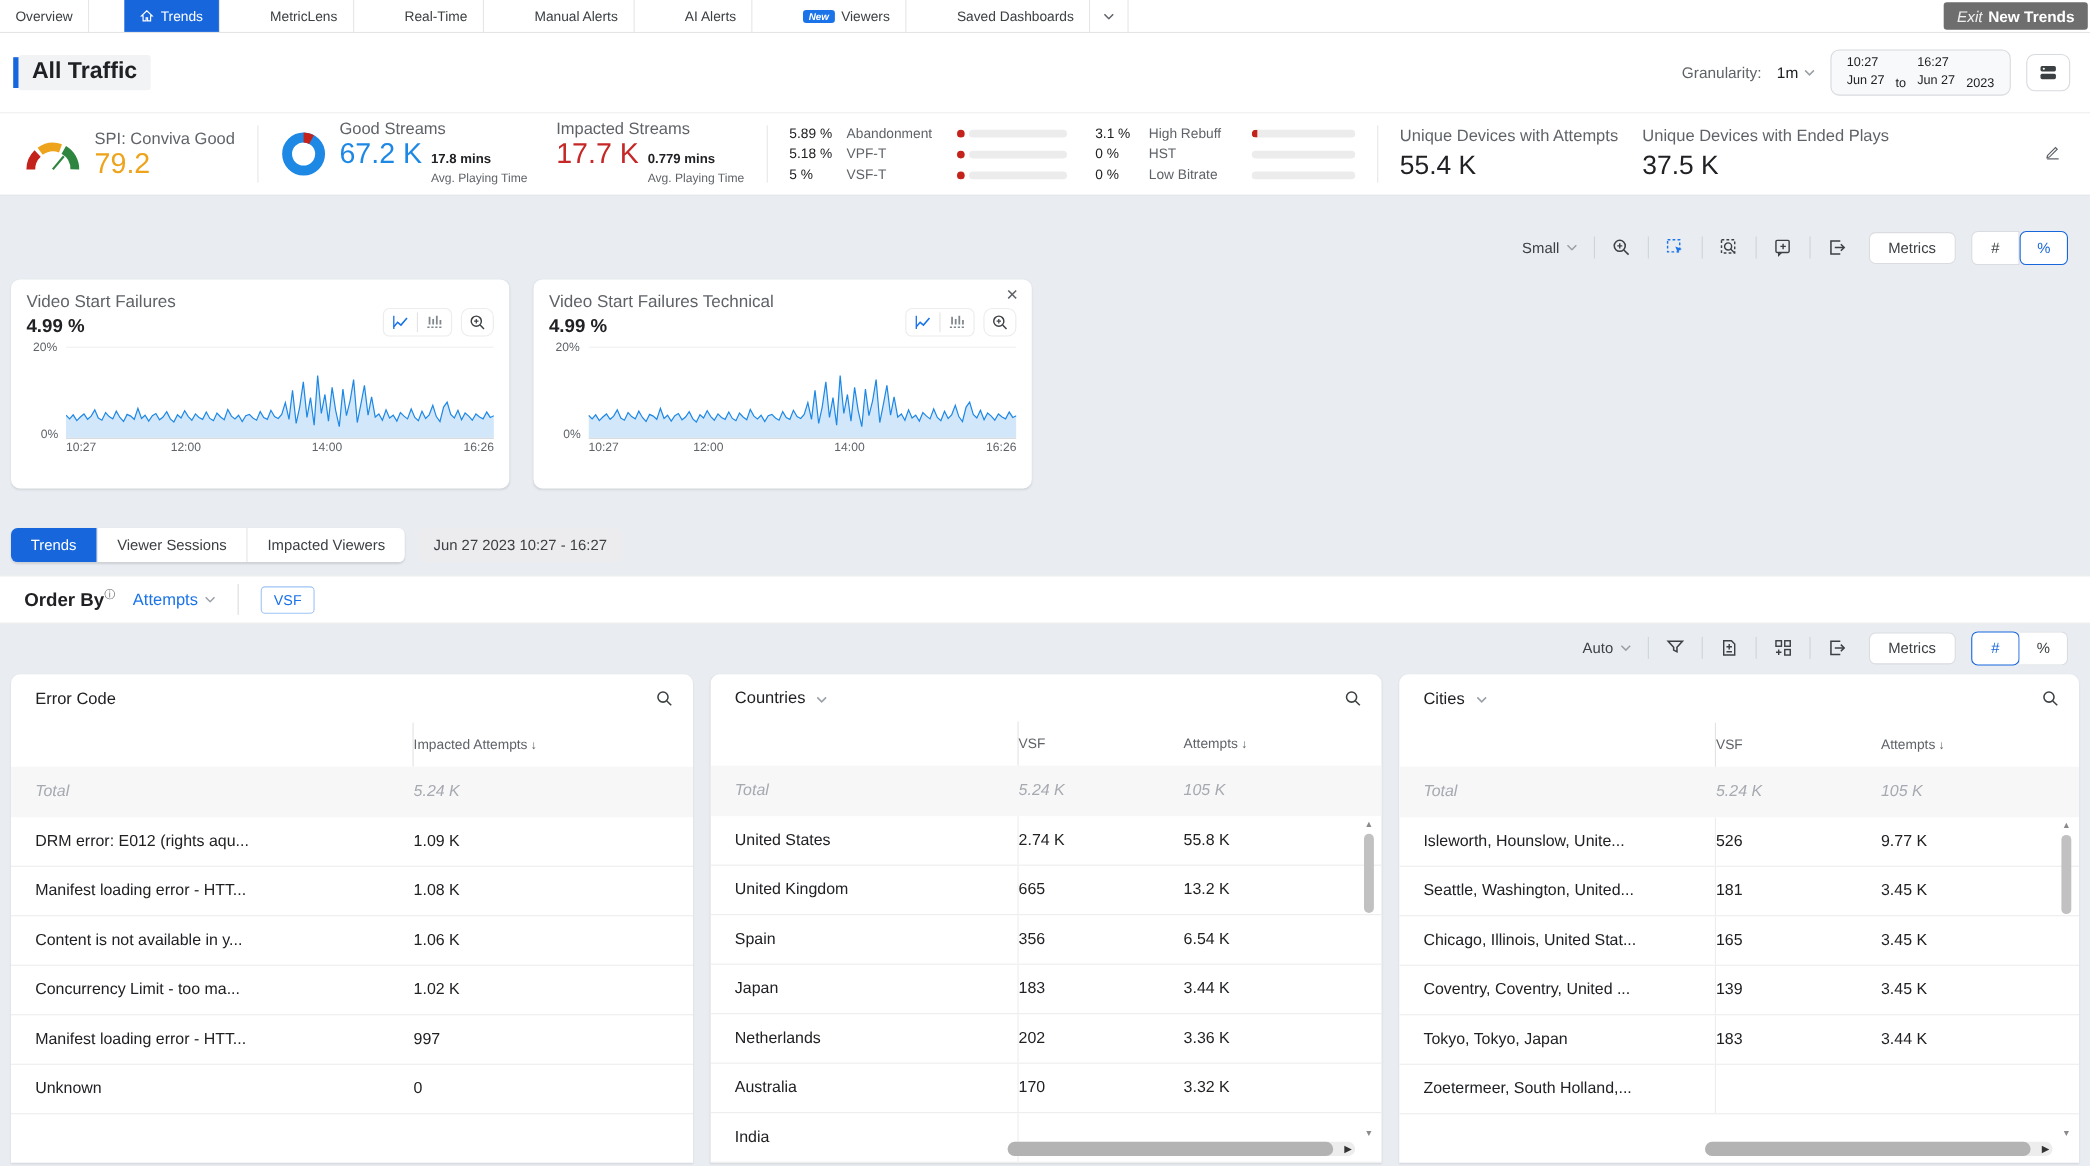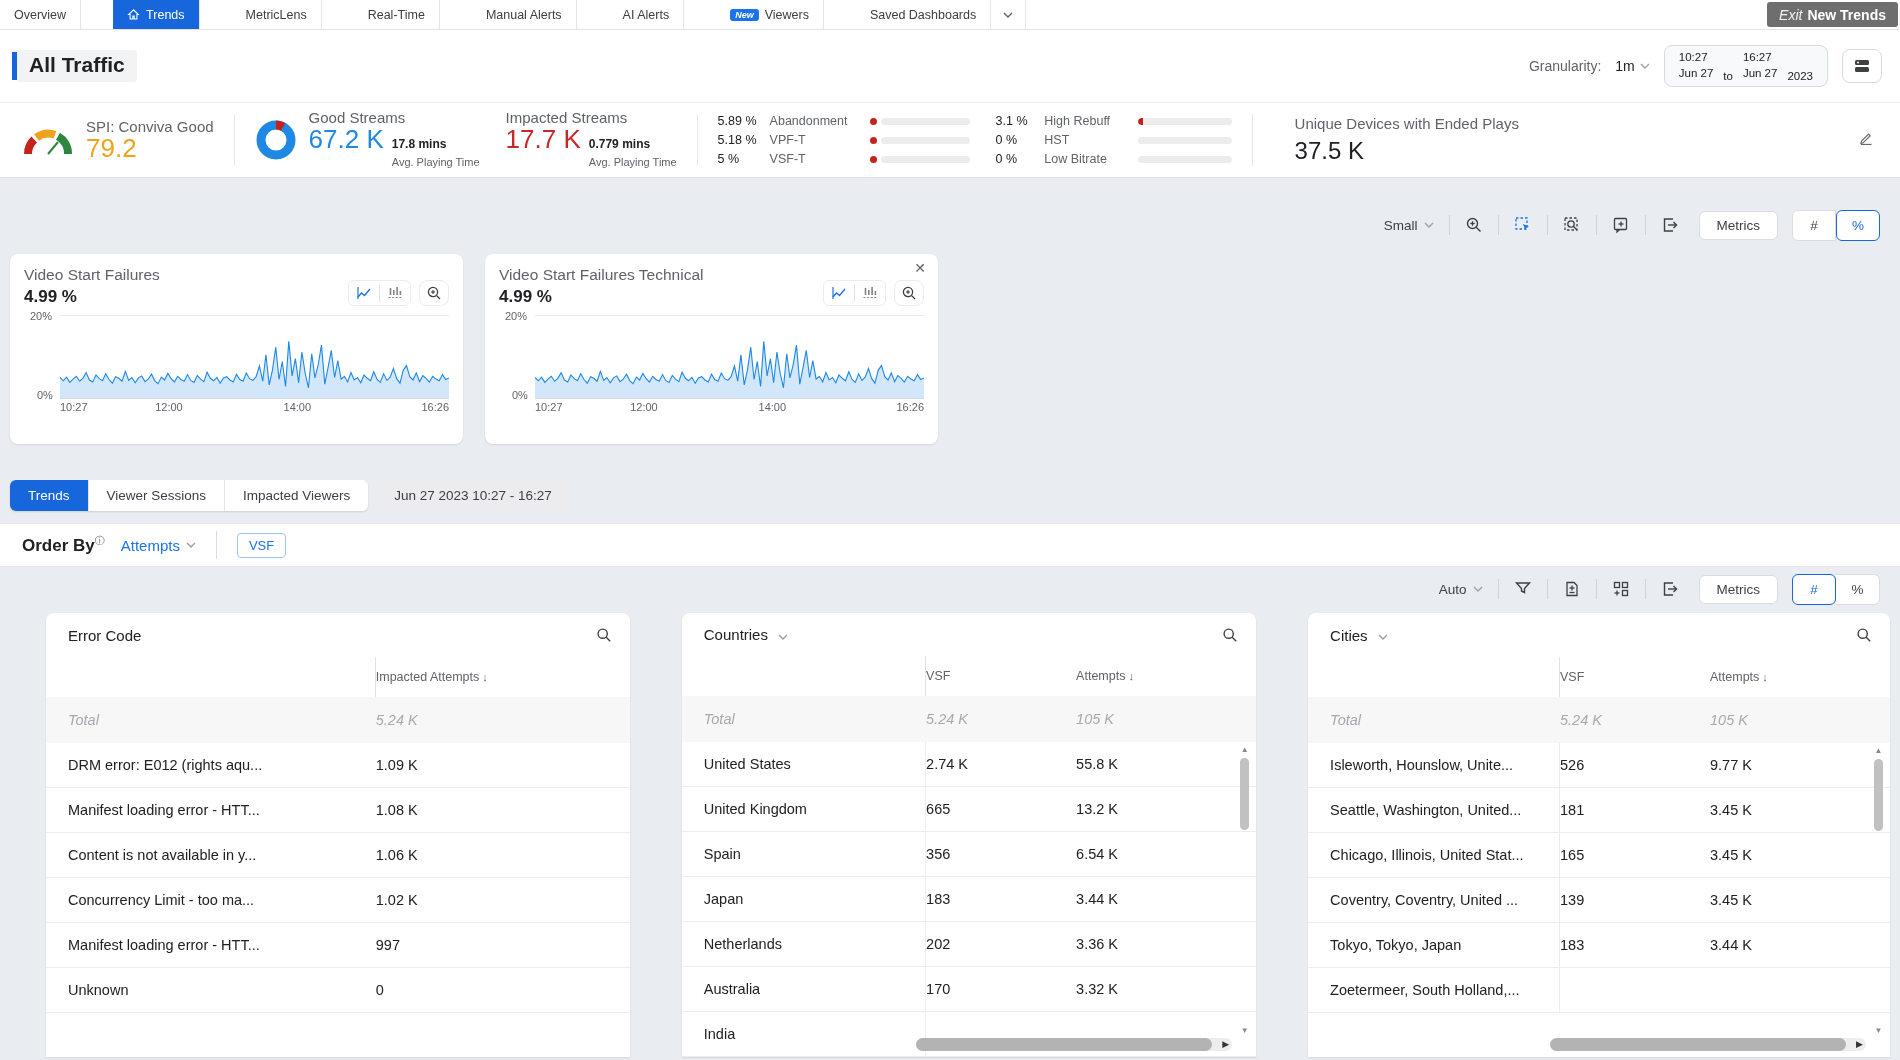--- a/index.html
+++ b/index.html
@@ -119,21 +119,21 @@
   .ob-value { margin-left:16px; font-size:15px; color:#1a73e8; display:flex; align-items:center; gap:6px; cursor:pointer; }
   .ob-div { width:1px; height:28px; background:#dcdcdc; margin:0 20px; }
   .ob-chip { border:1px solid #9ec3f5; color:#1a73e8; border-radius:4px; background:#fff; font-size:13px;
              padding:4px 11px; cursor:pointer; }
 
   .toolbar-2 { margin-top:2px; height:40px; }
 
   
   .tables-row { display:flex; gap:16px; padding:0 10px; margin-top:4px; height:444px; }
   .table-card { background:#fff; border-radius:8px 8px 0 0; box-shadow:0 1px 2px rgba(0,0,0,.10); overflow:hidden;
-                display:flex; flex-direction:column;margin-left:36px; }
+                display:flex; flex-direction:column; }
   .tc-err { width:620px; } .tc-cty { width:610px; } .tc-cit { width:618px; }
   .t-head { height:44px; display:flex; align-items:center; padding:0 18px 0 22px; }
   .t-title { font-size:15px; color:#202124; }
   .t-head .chev { margin-left:10px; color:#9aa0a6; }
   .t-search { margin-left:auto; color:#3c4043; cursor:pointer; display:flex; }
   .t-body { position:relative; flex:1; }
   .t-row { display:flex; align-items:center; }
   .t-name { flex:1; padding-left:22px; font-size:14.5px; color:#202124; white-space:nowrap; overflow:hidden; text-overflow:ellipsis; }
   .t-vals { display:grid; align-items:center; }
   .v2 { grid-template-columns:150px 150px; padding-right:30px; }
@@ -322,20 +322,24 @@
       </div>
       <div class="q-row">
         <span class="q-val">0 %</span>
         <span class="q-label">Low Bitrate</span>
         <span class="q-dotbar">
           <span class="q-bar"></span>
         </span>
       </div>
     </div>
   <div class="kpi-div"></div>
+  <div class="uniq">
+    <div class="lbl">Unique Devices with Attempts</div>
+    <div class="val">55.4 K</div>
+  </div>
   <div style="width:22px"></div>
   <div class="uniq">
     <div class="lbl">Unique Devices with Ended Plays</div>
     <div class="val">37.5 K</div>
   </div>
   <div class="kpi-edit">
     <svg class="ic16" viewBox="0 0 16 16">
       <path d="M3.5 11.2 10.6 4.1l1.6 1.6-7.1 7.1-2.2.6z" fill="none" stroke="#5f6368" stroke-width="1.1"></path>
       <line x1="3" y1="14.4" x2="13.5" y2="14.4" stroke="#5f6368" stroke-width="1.1"></line>
     </svg>

